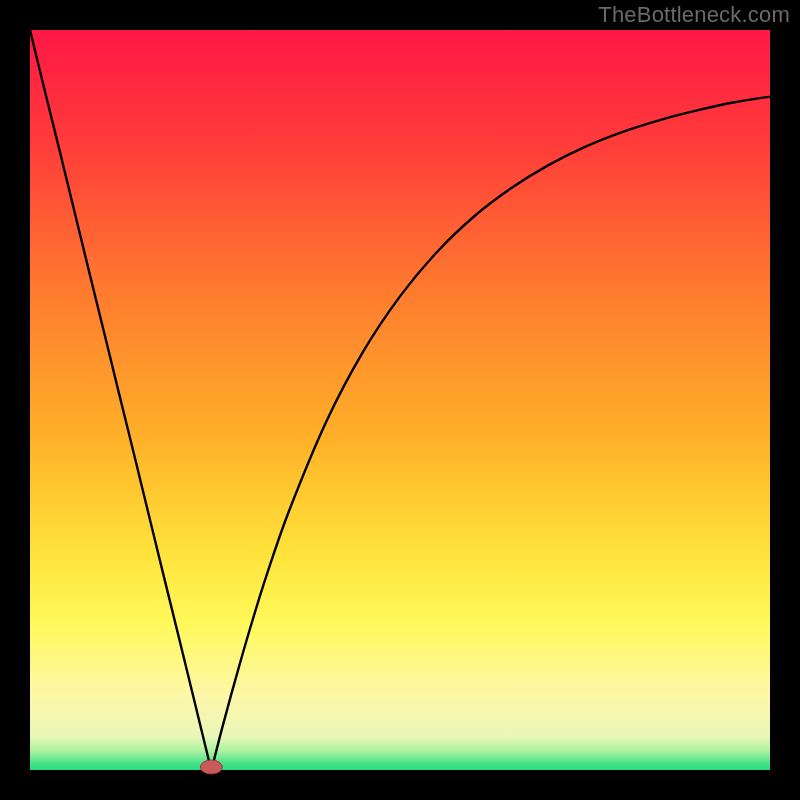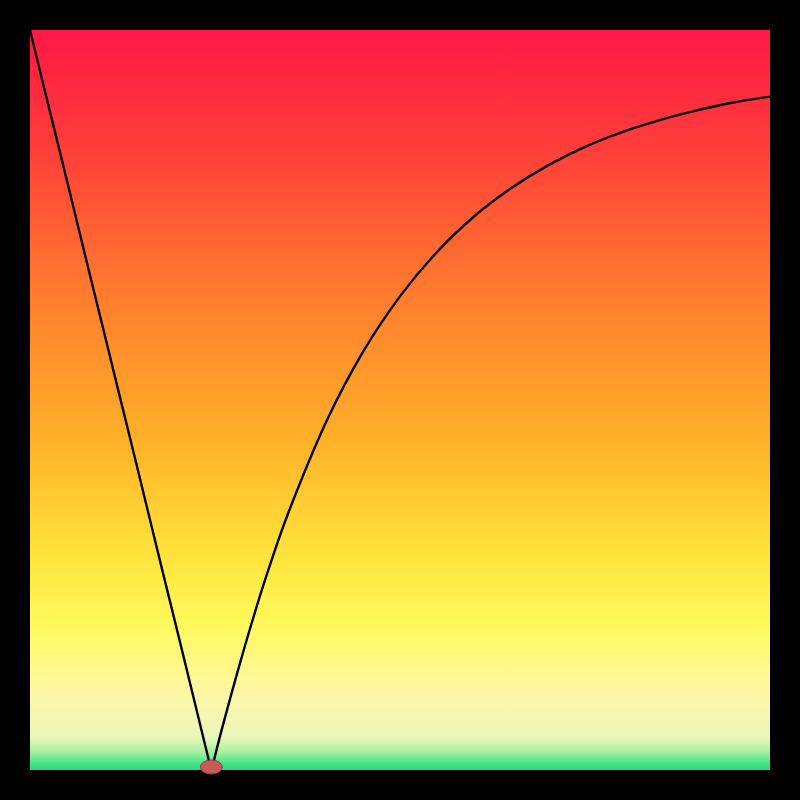--- a/index.html
+++ b/index.html
@@ -60,13 +60,14 @@
       </clipPath>
     </defs>
 
     <rect id="plot-bg" x="30" y="30" width="740" height="740" fill="url(#bg-grad)"></rect>
 
     <path id="curve-path" d="M 30 30 C 32.46666666666667 40.11333333333333 39.86666666666666 70.57666666666664 44.8 90.67999999999998 C 49.733333333333334 110.78333333333332 54.666666666666664 130.51666666666668 59.6 150.62 C 64.53333333333333 170.72333333333333 69.46666666666667 191.07333333333332 74.4 211.29999999999998 C 79.33333333333334 231.52666666666664 84.26666666666667 251.8766666666666 89.2 271.97999999999996 C 94.13333333333334 292.0833333333333 99.06666666666666 311.81666666666666 104 331.92 C 108.93333333333334 352.02333333333337 113.86666666666666 372.49666666666667 118.8 392.59999999999997 C 123.73333333333333 412.70333333333326 128.66666666666669 432.4366666666666 133.60000000000002 452.53999999999996 C 138.53333333333336 472.6433333333333 143.46666666666667 492.99333333333334 148.4 513.22 C 153.33333333333334 533.4466666666667 158.26666666666665 553.7966666666666 163.2 573.9 C 168.13333333333333 594.0033333333333 173.06666666666666 613.7366666666667 178 633.84 C 182.93333333333334 653.9433333333334 187.86666666666667 674.2933333333333 192.8 694.52 C 197.73333333333335 714.7466666666667 204.51666666666665 742.6199999999999 207.6 755.1999999999999 C 210.68333333333334 767.78 210.06666666666666 769.8766666666667 211.29999999999998 770 C 212.5333333333333 770.1233333333333 213.15 763.0933333333332 215 755.9399999999999 C 216.85 748.7866666666666 218.7 740.8933333333332 222.4 727.0799999999999 C 226.10000000000002 713.2666666666667 232.26666666666668 690.5733333333333 237.20000000000002 673.06 C 242.13333333333335 655.5466666666666 247.06666666666666 638.4033333333333 252 622 C 256.93333333333334 605.5966666666667 260.6333333333333 593.14 266.8 574.64 C 272.9666666666667 556.14 279.1333333333333 536.4066666666666 289 511 C 298.8666666666667 485.59333333333336 313.6666666666667 448.7166666666667 326 422.20000000000005 C 338.3333333333333 395.6833333333334 350.6666666666667 372.86666666666673 363 351.90000000000003 C 375.3333333333333 330.93333333333334 387.66666666666663 313.04999999999995 400 296.4 C 412.33333333333337 279.75 424.66666666666674 265.32000000000005 437.00000000000006 252.00000000000003 C 449.33333333333337 238.68000000000004 461.6666666666667 227.08666666666667 474 216.48 C 486.3333333333333 205.8733333333333 498.6666666666667 196.86999999999998 511 188.35999999999999 C 523.3333333333334 179.85 535.6666666666666 172.3266666666667 548 165.42000000000004 C 560.3333333333334 158.51333333333338 572.6666666666666 152.47000000000003 585 146.92000000000002 C 597.3333333333334 141.37 609.6666666666666 136.56 622 132.12 C 634.3333333333334 127.68 646.6666666666666 123.85666666666667 659 120.28 C 671.3333333333334 116.70333333333333 683.6666666666666 113.62 696 110.66 C 708.3333333333334 107.69999999999999 720.6666666666666 104.86333333333332 733 102.51999999999998 C 745.3333333333334 100.17666666666665 763.8333333333334 97.58666666666664 770 96.59999999999998" fill="none" stroke="#000000" stroke-width="2.4" stroke-linecap="round" clip-path="url(#plot-clip)"></path>
 
     <ellipse id="min-marker" cx="211.29999999999998" cy="767" rx="11" ry="7" fill="#c85a5a" stroke="#9a3b3b" stroke-width="1"></ellipse>
   </svg>
 
+  <div class="watermark">TheBottleneck.com</div>
 </div>
 
 </body></html>

